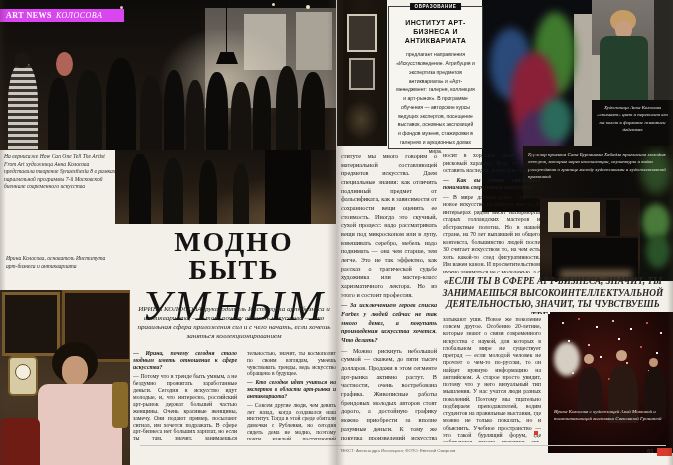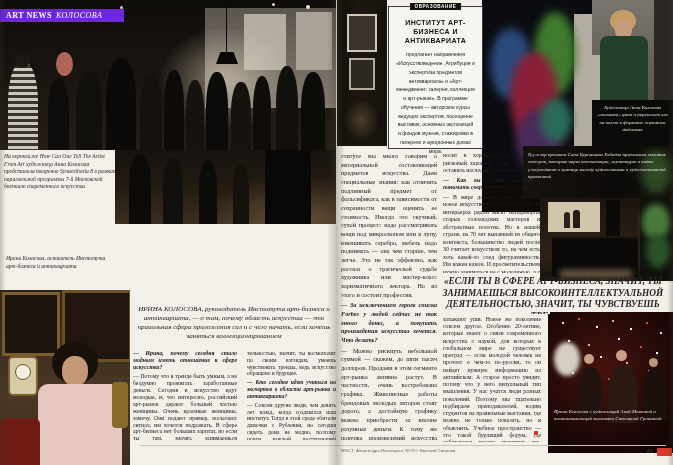--- a/index.html
+++ b/index.html
@@ -2,21 +2,21 @@
 <html><head>
 <meta charset="utf-8">
 <style>
   html,body{margin:0;padding:0;background:#b9b2a6;}
   #spread{position:relative;width:673px;height:465px;background:#f3f0e9;overflow:hidden;
           font-family:"Liberation Serif",serif;color:#1c1c1c;}
   .abs{position:absolute;}
   .photo{position:absolute;overflow:hidden;}
   .fig{position:absolute;border-radius:45% 45% 0 0;}
   
-  #section-bar{left:0;top:9px;width:118px;height:13px;background:#6d28d9;color:#fff;
+  #section-bar{left:0;top:9px;width:118px;height:13px;background:#d946ef;color:#fff;
     display:flex;align-items:center;padding-left:6px;gap:4px;font-size:8px;letter-spacing:.5px;}
   #section-bar .en{font-weight:bold;}
   #section-bar .ru{font-style:italic;}
   
   .cap-dark{font-style:italic;font-size:5.6px;line-height:1.35;color:#2a2a2a;}
   .cap-white{font-style:italic;font-size:5px;line-height:1.45;color:#e9e6e0;}
   
   #headline{left:132px;top:228px;width:204px;text-align:center;color:#141414;}
   #headline .l1{font-size:28px;letter-spacing:2px;font-weight:600;line-height:1;}
   #headline .l2{font-size:43px;font-style:italic;letter-spacing:3px;line-height:.95;margin-top:2px;}
@@ -107,20 +107,24 @@
     <div class="abs" style="left:62px;top:0;width:64px;height:66px;background:#20160f;border:3px solid #6c5024;"></div>
     <div class="abs" style="left:8px;top:66px;width:26px;height:36px;background:#d7cba6;border:2px solid #7c5e2c;border-radius:5px;"></div>
     <div class="abs" style="left:15px;top:74px;width:14px;height:14px;border-radius:50%;background:#f3eee0;border:1px solid #6a5426;"></div>
     <div class="abs" style="left:52px;top:52px;width:46px;height:42px;border-radius:50%;background:#171009;"></div>
     <div class="abs" style="left:62px;top:66px;width:26px;height:30px;border-radius:46%;background:#c59878;"></div>
     <div class="abs" style="left:38px;top:94px;width:84px;height:81px;border-radius:10px 10px 0 0;background:#e6c8c1;"></div>
     <div class="abs" style="left:0;top:128px;width:40px;height:47px;background:#6e1c14;border-radius:6px 6px 0 0;"></div>
     <div class="abs" style="left:112px;top:92px;width:16px;height:46px;border-radius:4px;background:#8a6a2a;"></div>
   </div>
 
+  <div id="headline" class="abs">
+    <div class="l1">МОДНО БЫТЬ</div>
+    <div class="l2">УМНЫМ</div>
+  </div>
   <div id="standfirst" class="abs">ИРИНА КОЛОСОВА, руководитель Института арт-бизнеса и антиквариата, — о том, почему область искусства — это правильная сфера приложения сил и с чего начать, если хочешь заняться коллекционированием</div>
 
   <div id="lp-col1" class="col">
     <p class="q">— Ирина, почему сегодня стало модным иметь отношение к сфере искусства?</p>
     <p class="a">— Потому что в тренде быть умным, а не бездумно прожигать заработанные деньги. Сегодня в искусство идут молодые, и, что интересно, российский арт-рынок держат большей частью женщины. Очень красивые женщины, замечу. Они подают пример, посылают сигнал, им хочется подражать. В сфере арт-бизнеса нет больших зарплат, но если ты там, значит, занимаешься высокоинтеллектуальной дея-</p>
   </div>
   <div id="lp-col2" class="col">
     <p class="a">тельностью, значит, ты космополит по своим взглядам, умеешь чувствовать тренды, ведь искусство обращено в будущее.</p>
     <p class="q">— Кто сегодня идет учиться на экспертов в области арт-рынка и антиквариата?</p>
     <p class="a">— Совсем другие люди, чем девять лет назад, когда создавался наш институт. Тогда в этой среде обитали дамочки с Рублевки, но сегодня сидеть дома не модно, поэтому почти каждый поступающий приходит к нам со своей визитной карточкой. В ин-</p>

